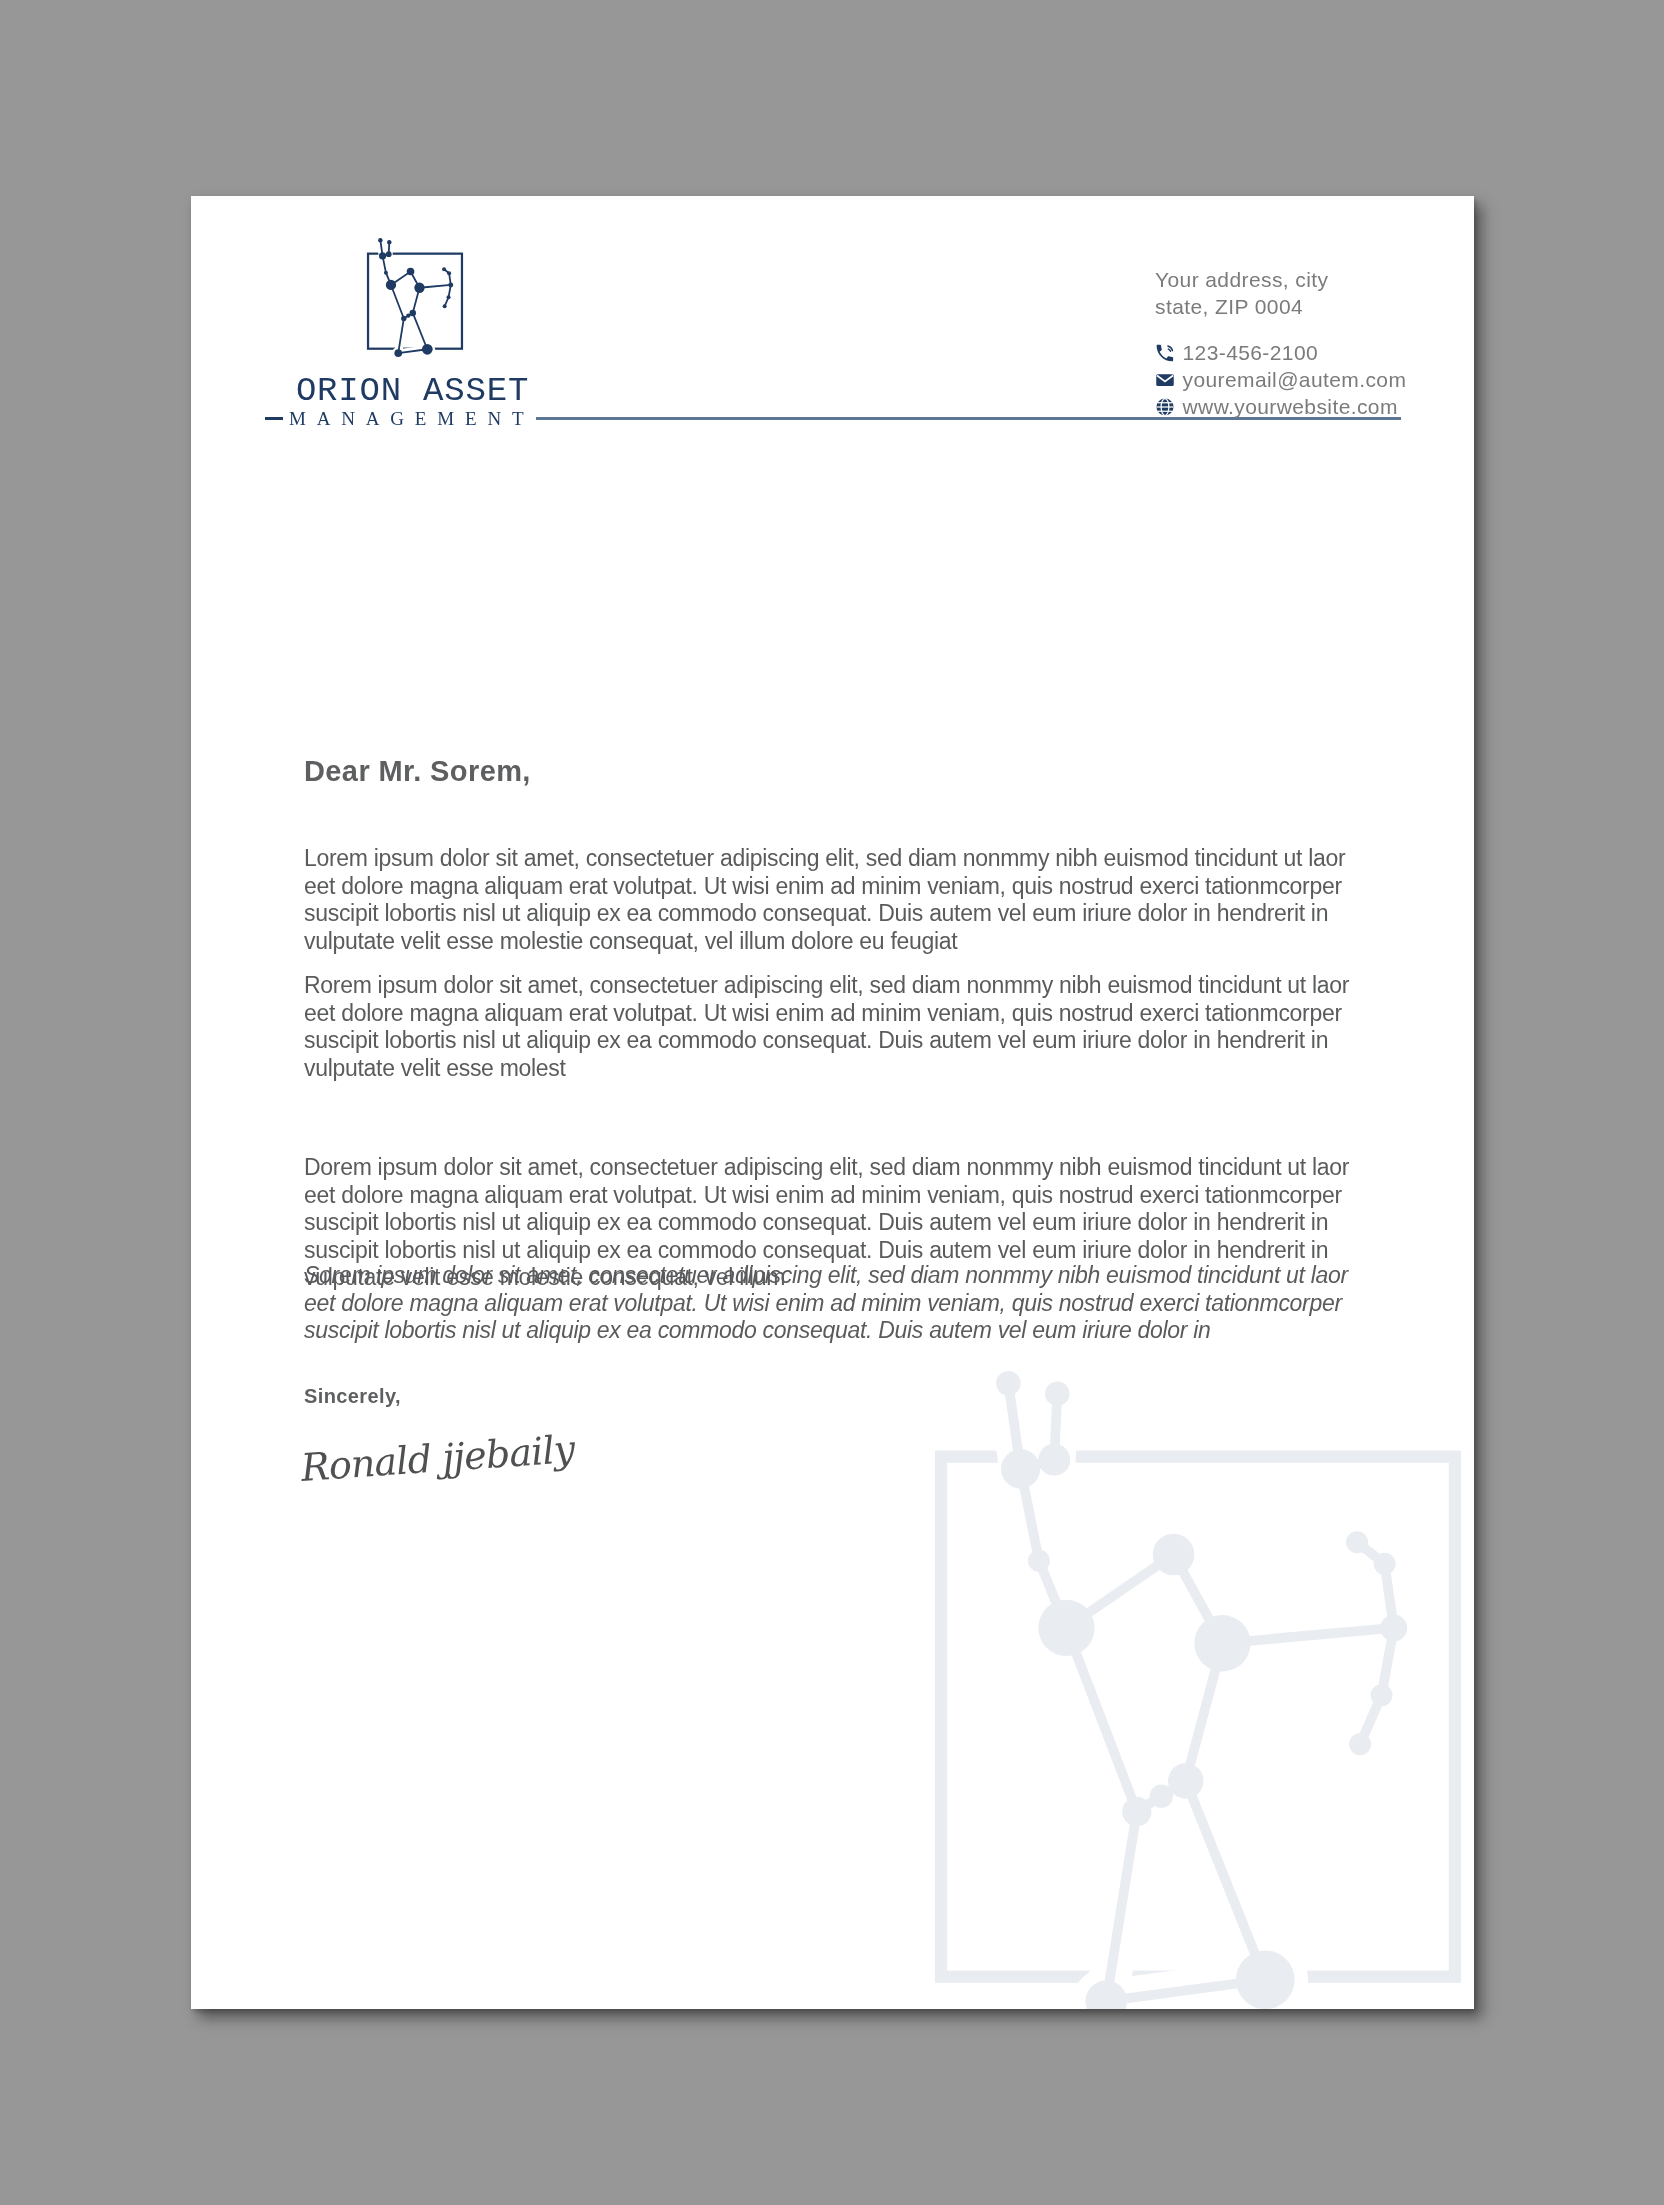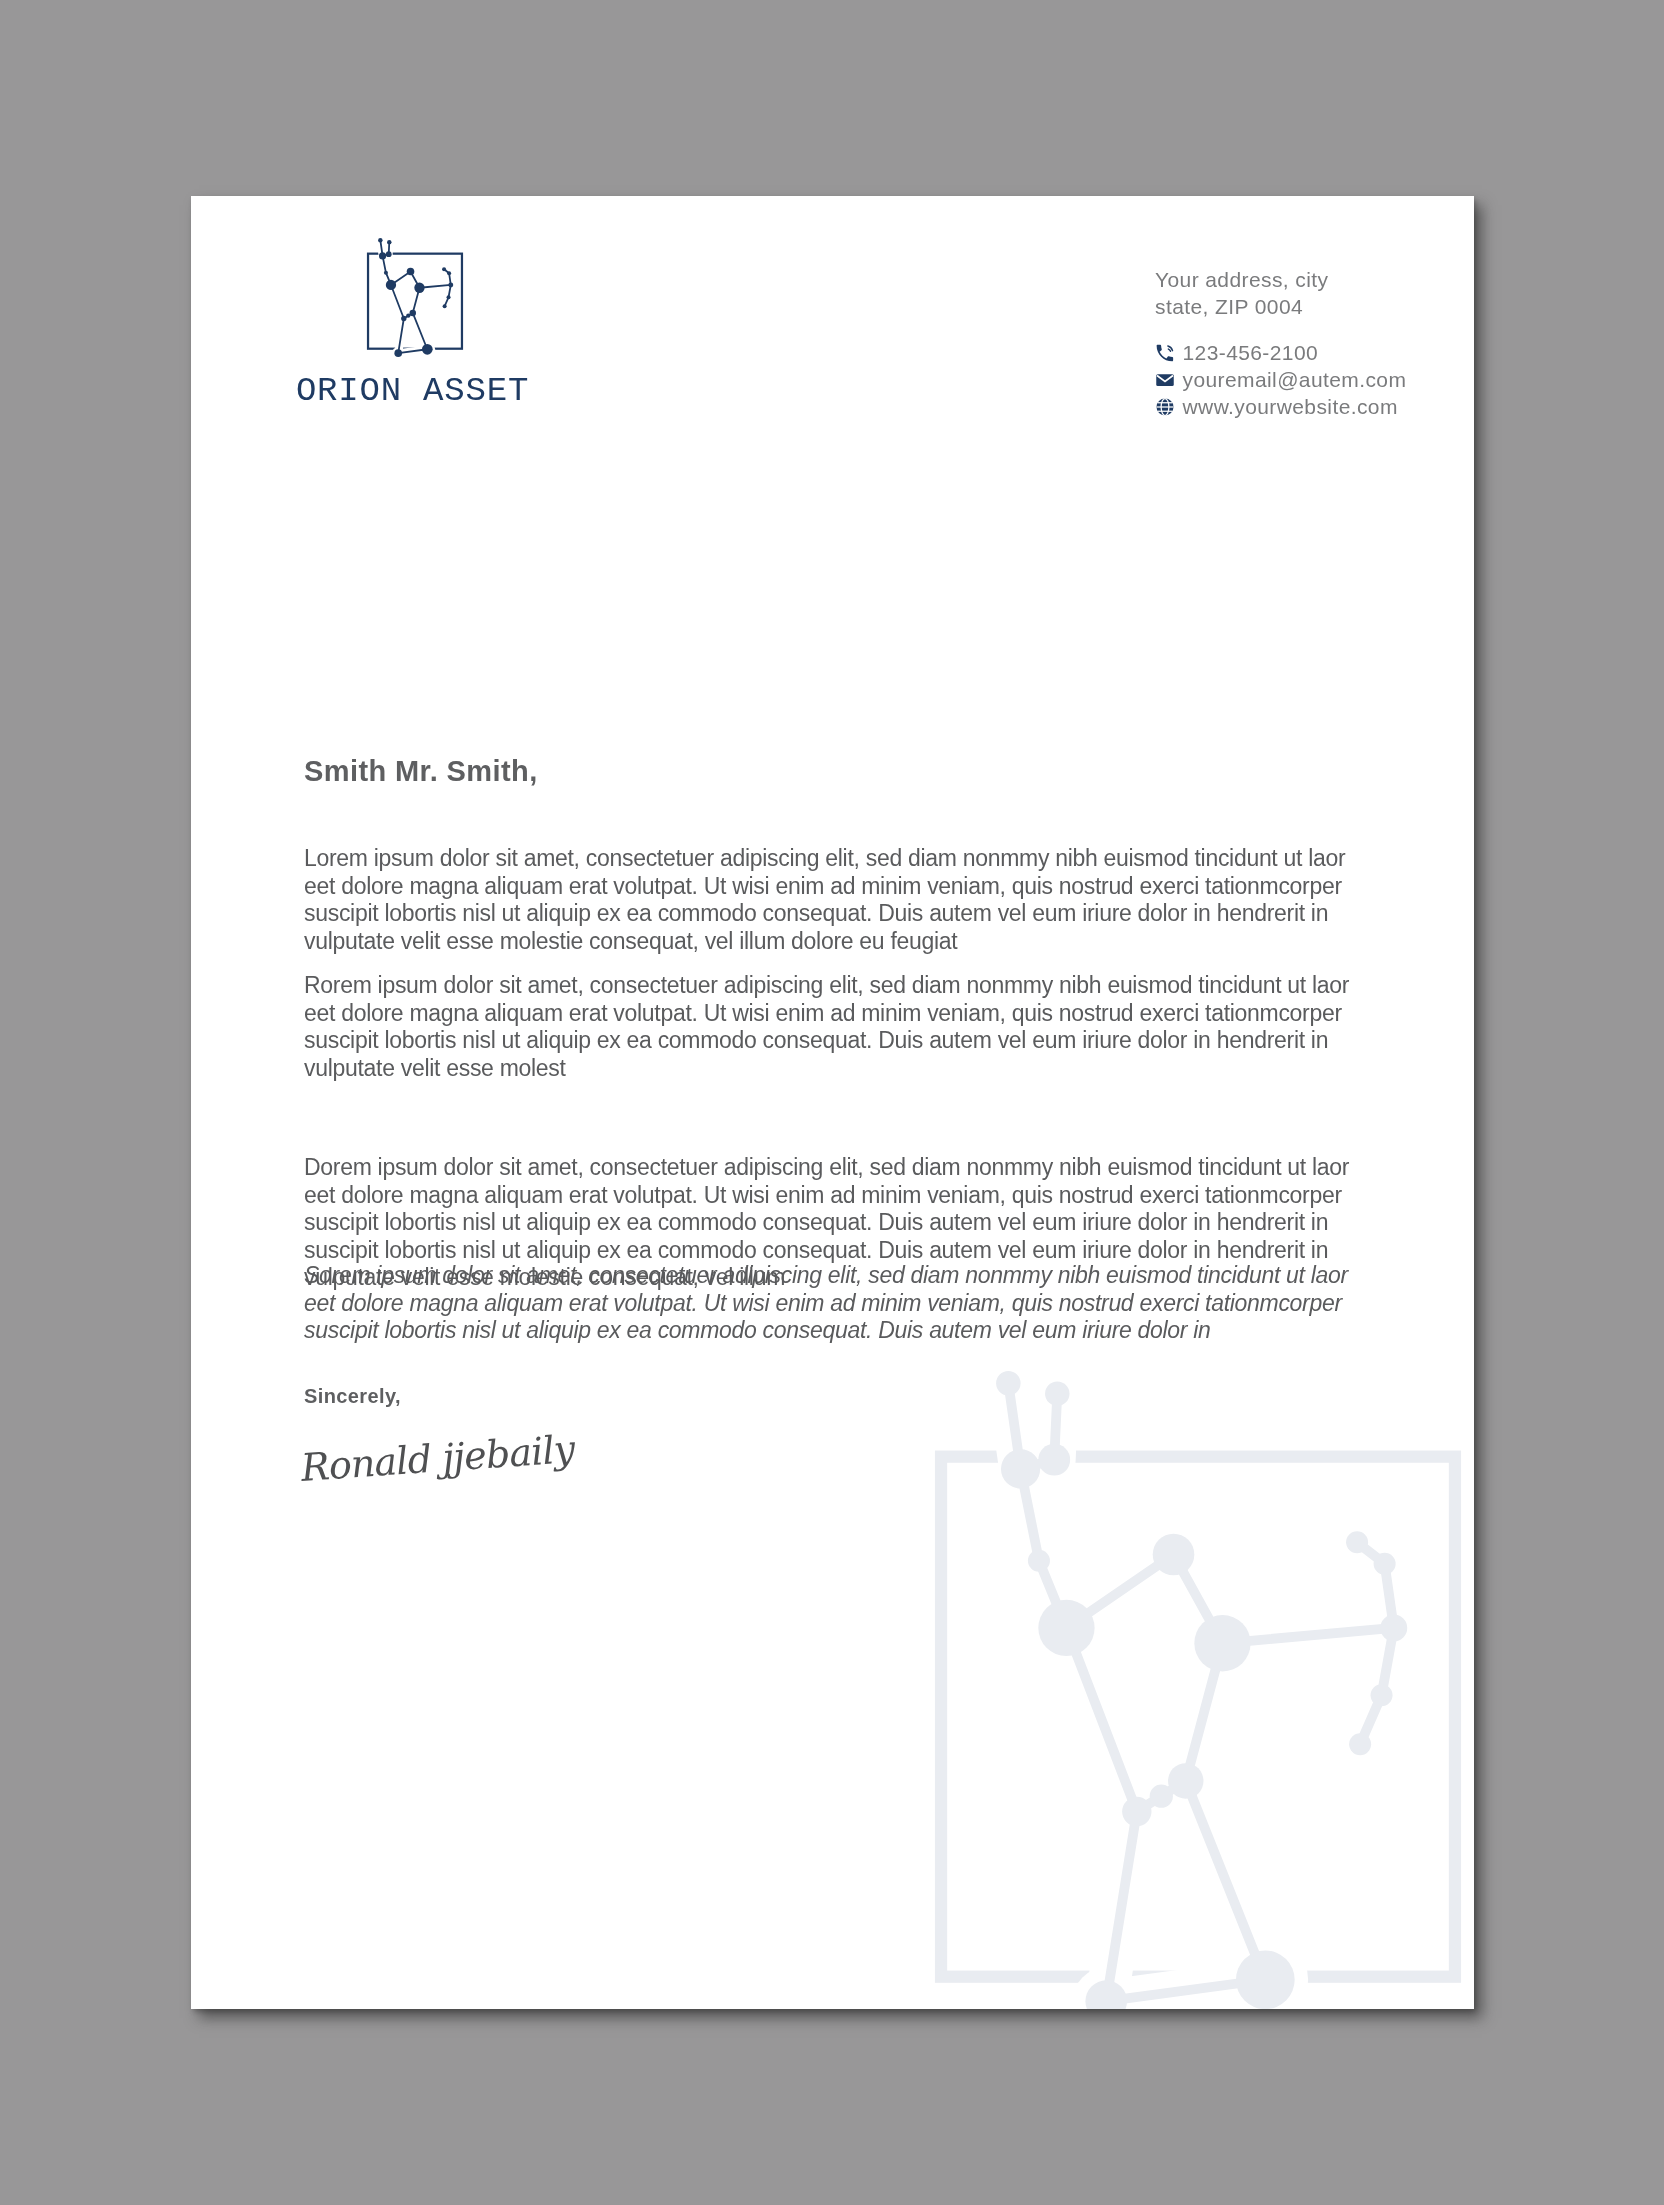--- a/index.html
+++ b/index.html
@@ -114,20 +114,25 @@
 <div class="paper">
 
   <svg class="watermark" viewBox="0 0 100 110">
     <use href="#orion-mark"></use>
   </svg>
 
   <svg class="logo-mark" viewBox="0 0 100 110">
     <use href="#orion-mark"></use>
   </svg>
   <div class="brand-name">ORION ASSET</div>
+  <div class="brand-sub-row">
+    <span class="brand-sub-dash"></span>
+    <span class="brand-sub">MANAGEMENT</span>
+    <span class="header-rule"></span>
+  </div>
 
   <div class="contact">
     <div class="addr">Your address, city</div>
     <div class="addr">state, ZIP 0004</div>
     <div class="rows">
       <div class="crow">
         <span class="cicon">
           <svg viewBox="0 0 16 16">
             <path fill="currentColor" d="M13.9 11.1c-1 0-1.9-.2-2.8-.5-.3-.1-.6 0-.8.2l-1.2 1.5C6.8 11.2 4.8 9.2 3.7 6.9L5.2 5.7c.2-.2.3-.5.2-.8-.3-.9-.5-1.8-.5-2.8 0-.4-.3-.7-.7-.7H2.1c-.4 0-.8.3-.8.7 0 6.9 5.6 12.5 12.5 12.5.4 0 .7-.4.7-.8v-2.1c0-.3-.3-.6-.6-.6z"></path>
             <path fill="none" stroke="currentColor" stroke-width="1.2" stroke-linecap="round" d="M10.3 2.4c1.8.5 3.2 1.9 3.7 3.7"></path>
@@ -155,21 +160,21 @@
               <path d="M2.2 4.6h11.6"></path>
               <path d="M2.2 11.4h11.6"></path>
             </g>
           </svg>
         </span>
         <span>www.yourwebsite.com</span>
       </div>
     </div>
   </div>
 
-  <div class="salutation">Smith Mr. Smith,</div>
+  <div class="salutation">Dear Mr. Sorem,</div>
   <p class="para p1">Lorem ipsum dolor sit amet, consectetuer adipiscing elit, sed diam nonmmy nibh euismod tincidunt ut laor eet dolore magna aliquam erat volutpat. Ut wisi enim ad minim veniam, quis nostrud exerci tationmcorper suscipit lobortis nisl ut aliquip ex ea commodo consequat. Duis autem vel eum iriure dolor in hendrerit in vulputate velit esse molestie consequat, vel illum dolore eu feugiat</p>
   <p class="para p2">Rorem ipsum dolor sit amet, consectetuer adipiscing elit, sed diam nonmmy nibh euismod tincidunt ut laor eet dolore magna aliquam erat volutpat. Ut wisi enim ad minim veniam, quis nostrud exerci tationmcorper suscipit lobortis nisl ut aliquip ex ea commodo consequat. Duis autem vel eum iriure dolor in hendrerit in vulputate velit esse molest</p>
   <p class="para p3">Dorem ipsum dolor sit amet, consectetuer adipiscing elit, sed diam nonmmy nibh euismod tincidunt ut laor eet dolore magna aliquam erat volutpat. Ut wisi enim ad minim veniam, quis nostrud exerci tationmcorper suscipit lobortis nisl ut aliquip ex ea commodo consequat. Duis autem vel eum iriure dolor in hendrerit in suscipit lobortis nisl ut aliquip ex ea commodo consequat. Duis autem vel eum iriure dolor in hendrerit in vulputate velit esse molestie consequat, vel illum</p>
   <p class="para p4">Sorem ipsum dolor sit amet, consectetuer adipiscing elit, sed diam nonmmy nibh euismod tincidunt ut laor eet dolore magna aliquam erat volutpat. Ut wisi enim ad minim veniam, quis nostrud exerci tationmcorper suscipit lobortis nisl ut aliquip ex ea commodo consequat. Duis autem vel eum iriure dolor in</p>
   <div class="closing">Sincerely,</div>
   <div class="signature">Ronald jjebaily</div>
 
 </div>
 
 

